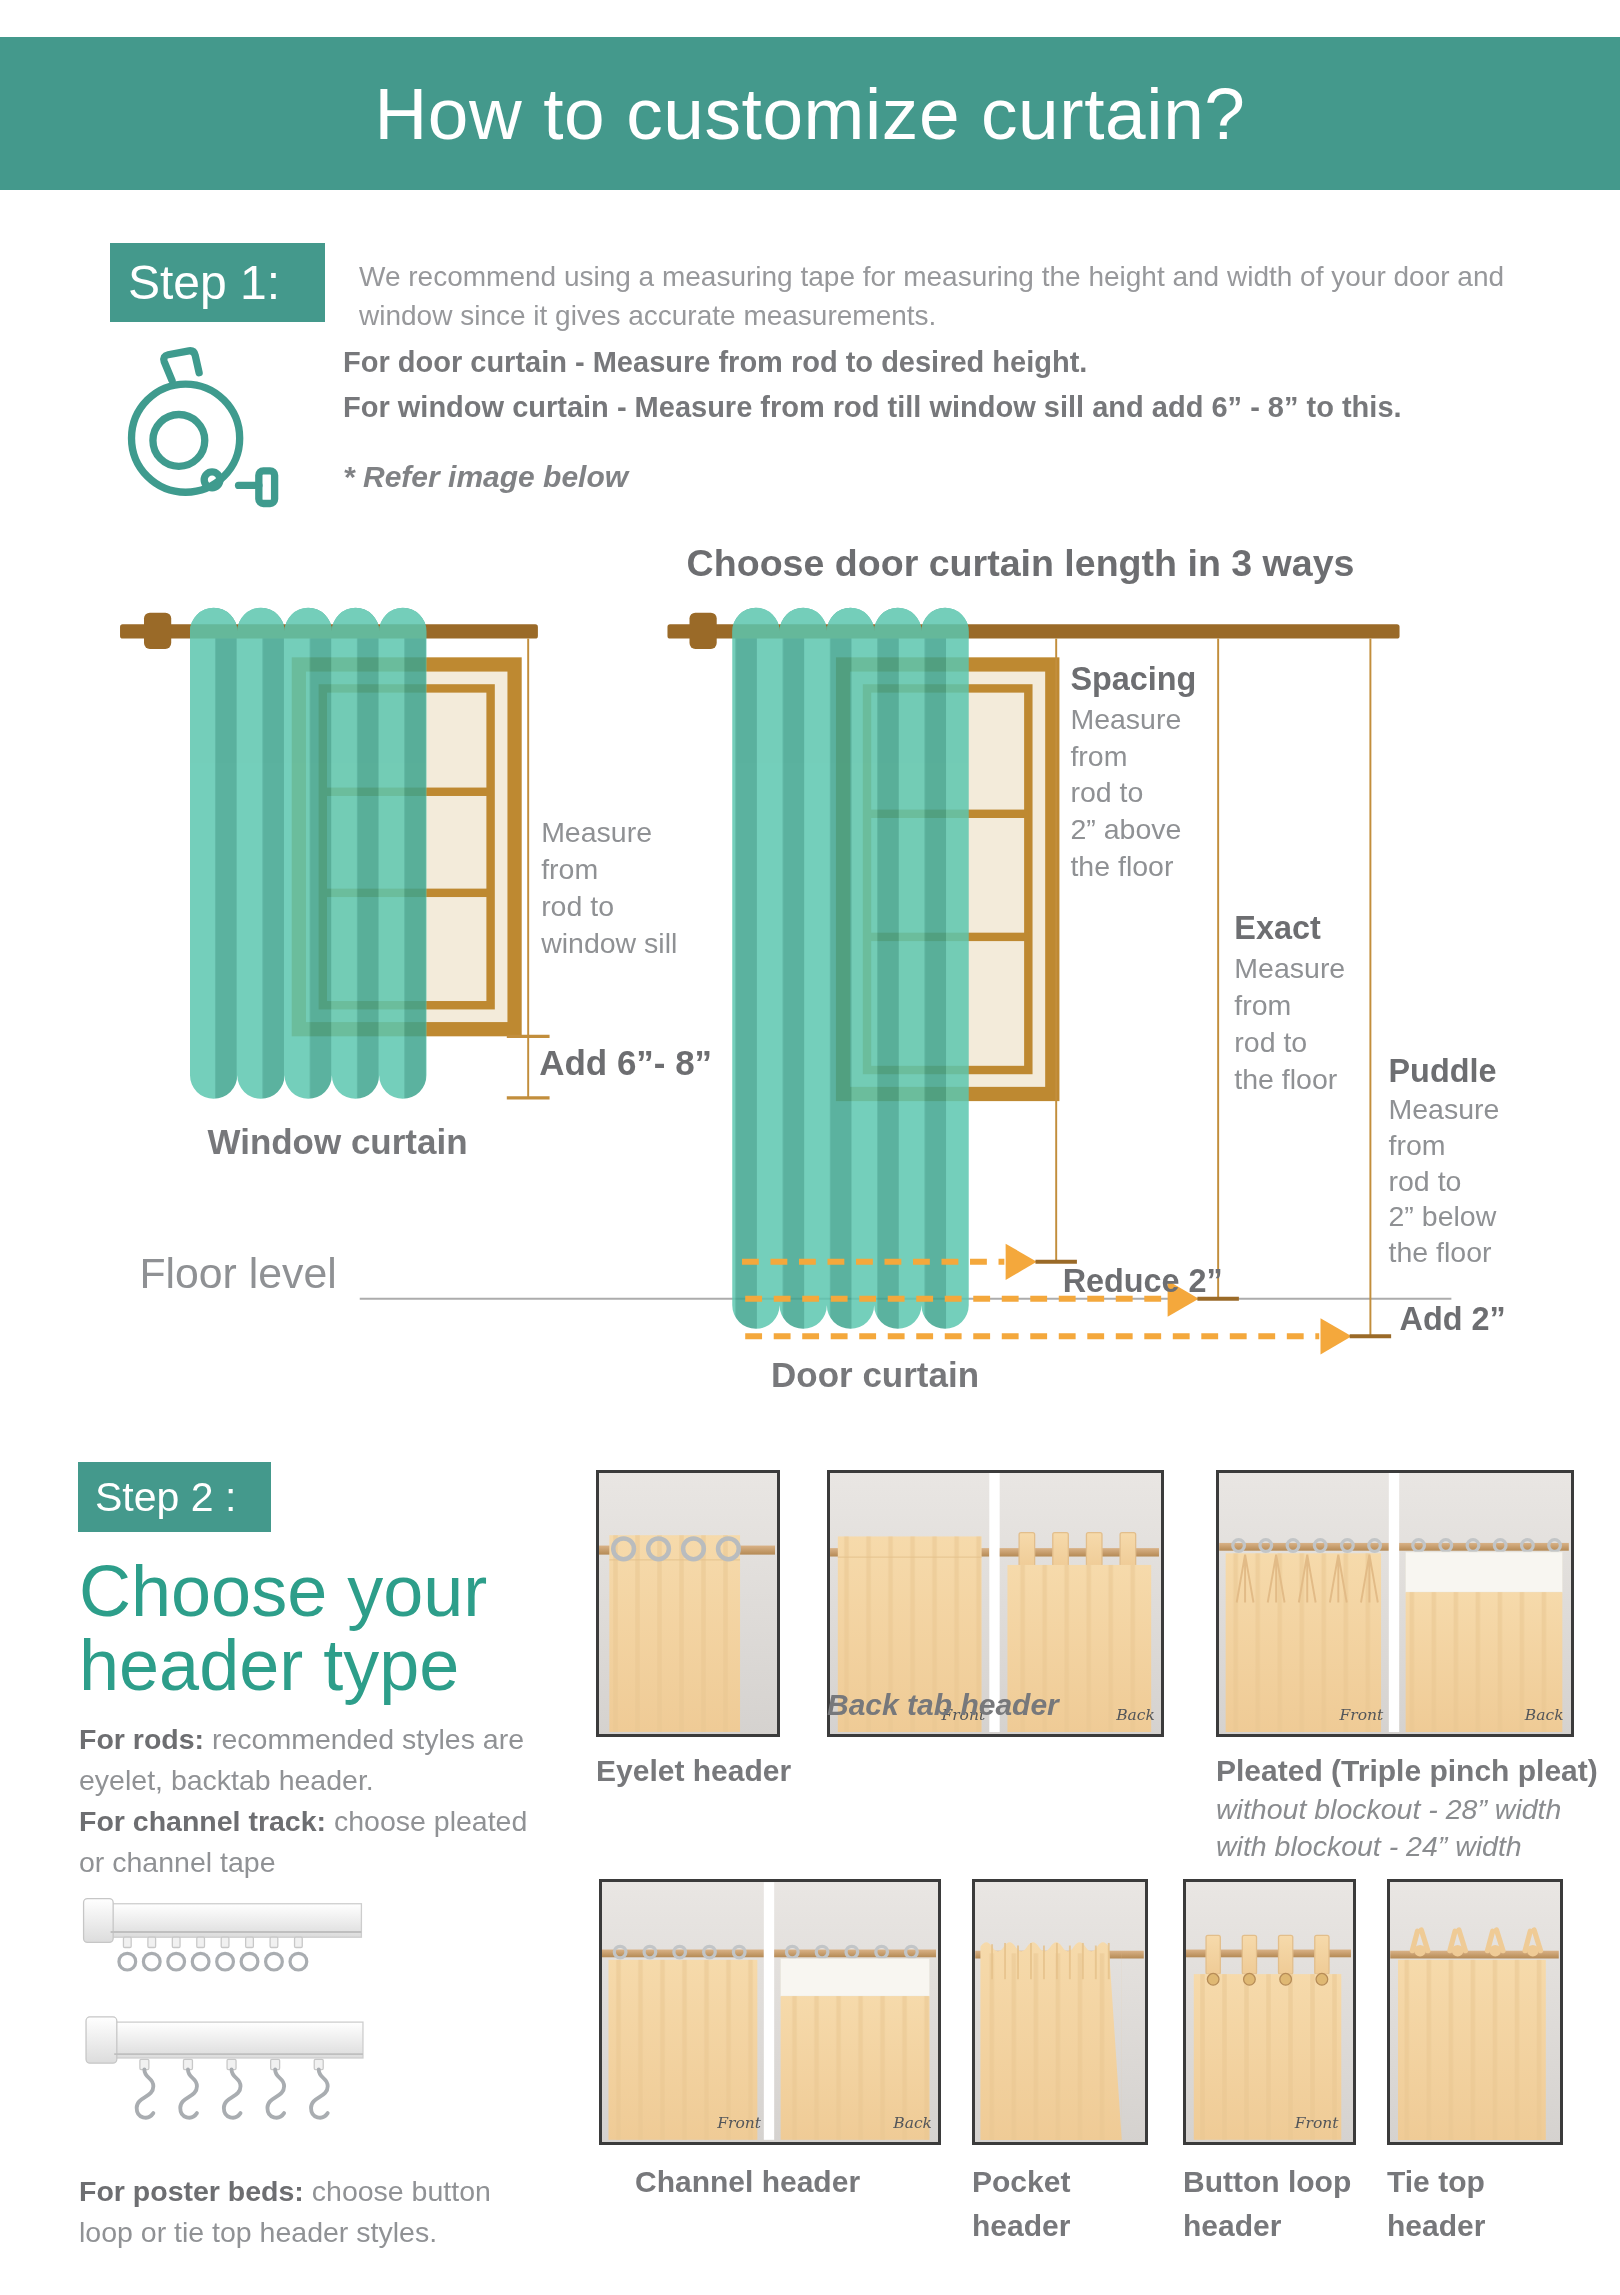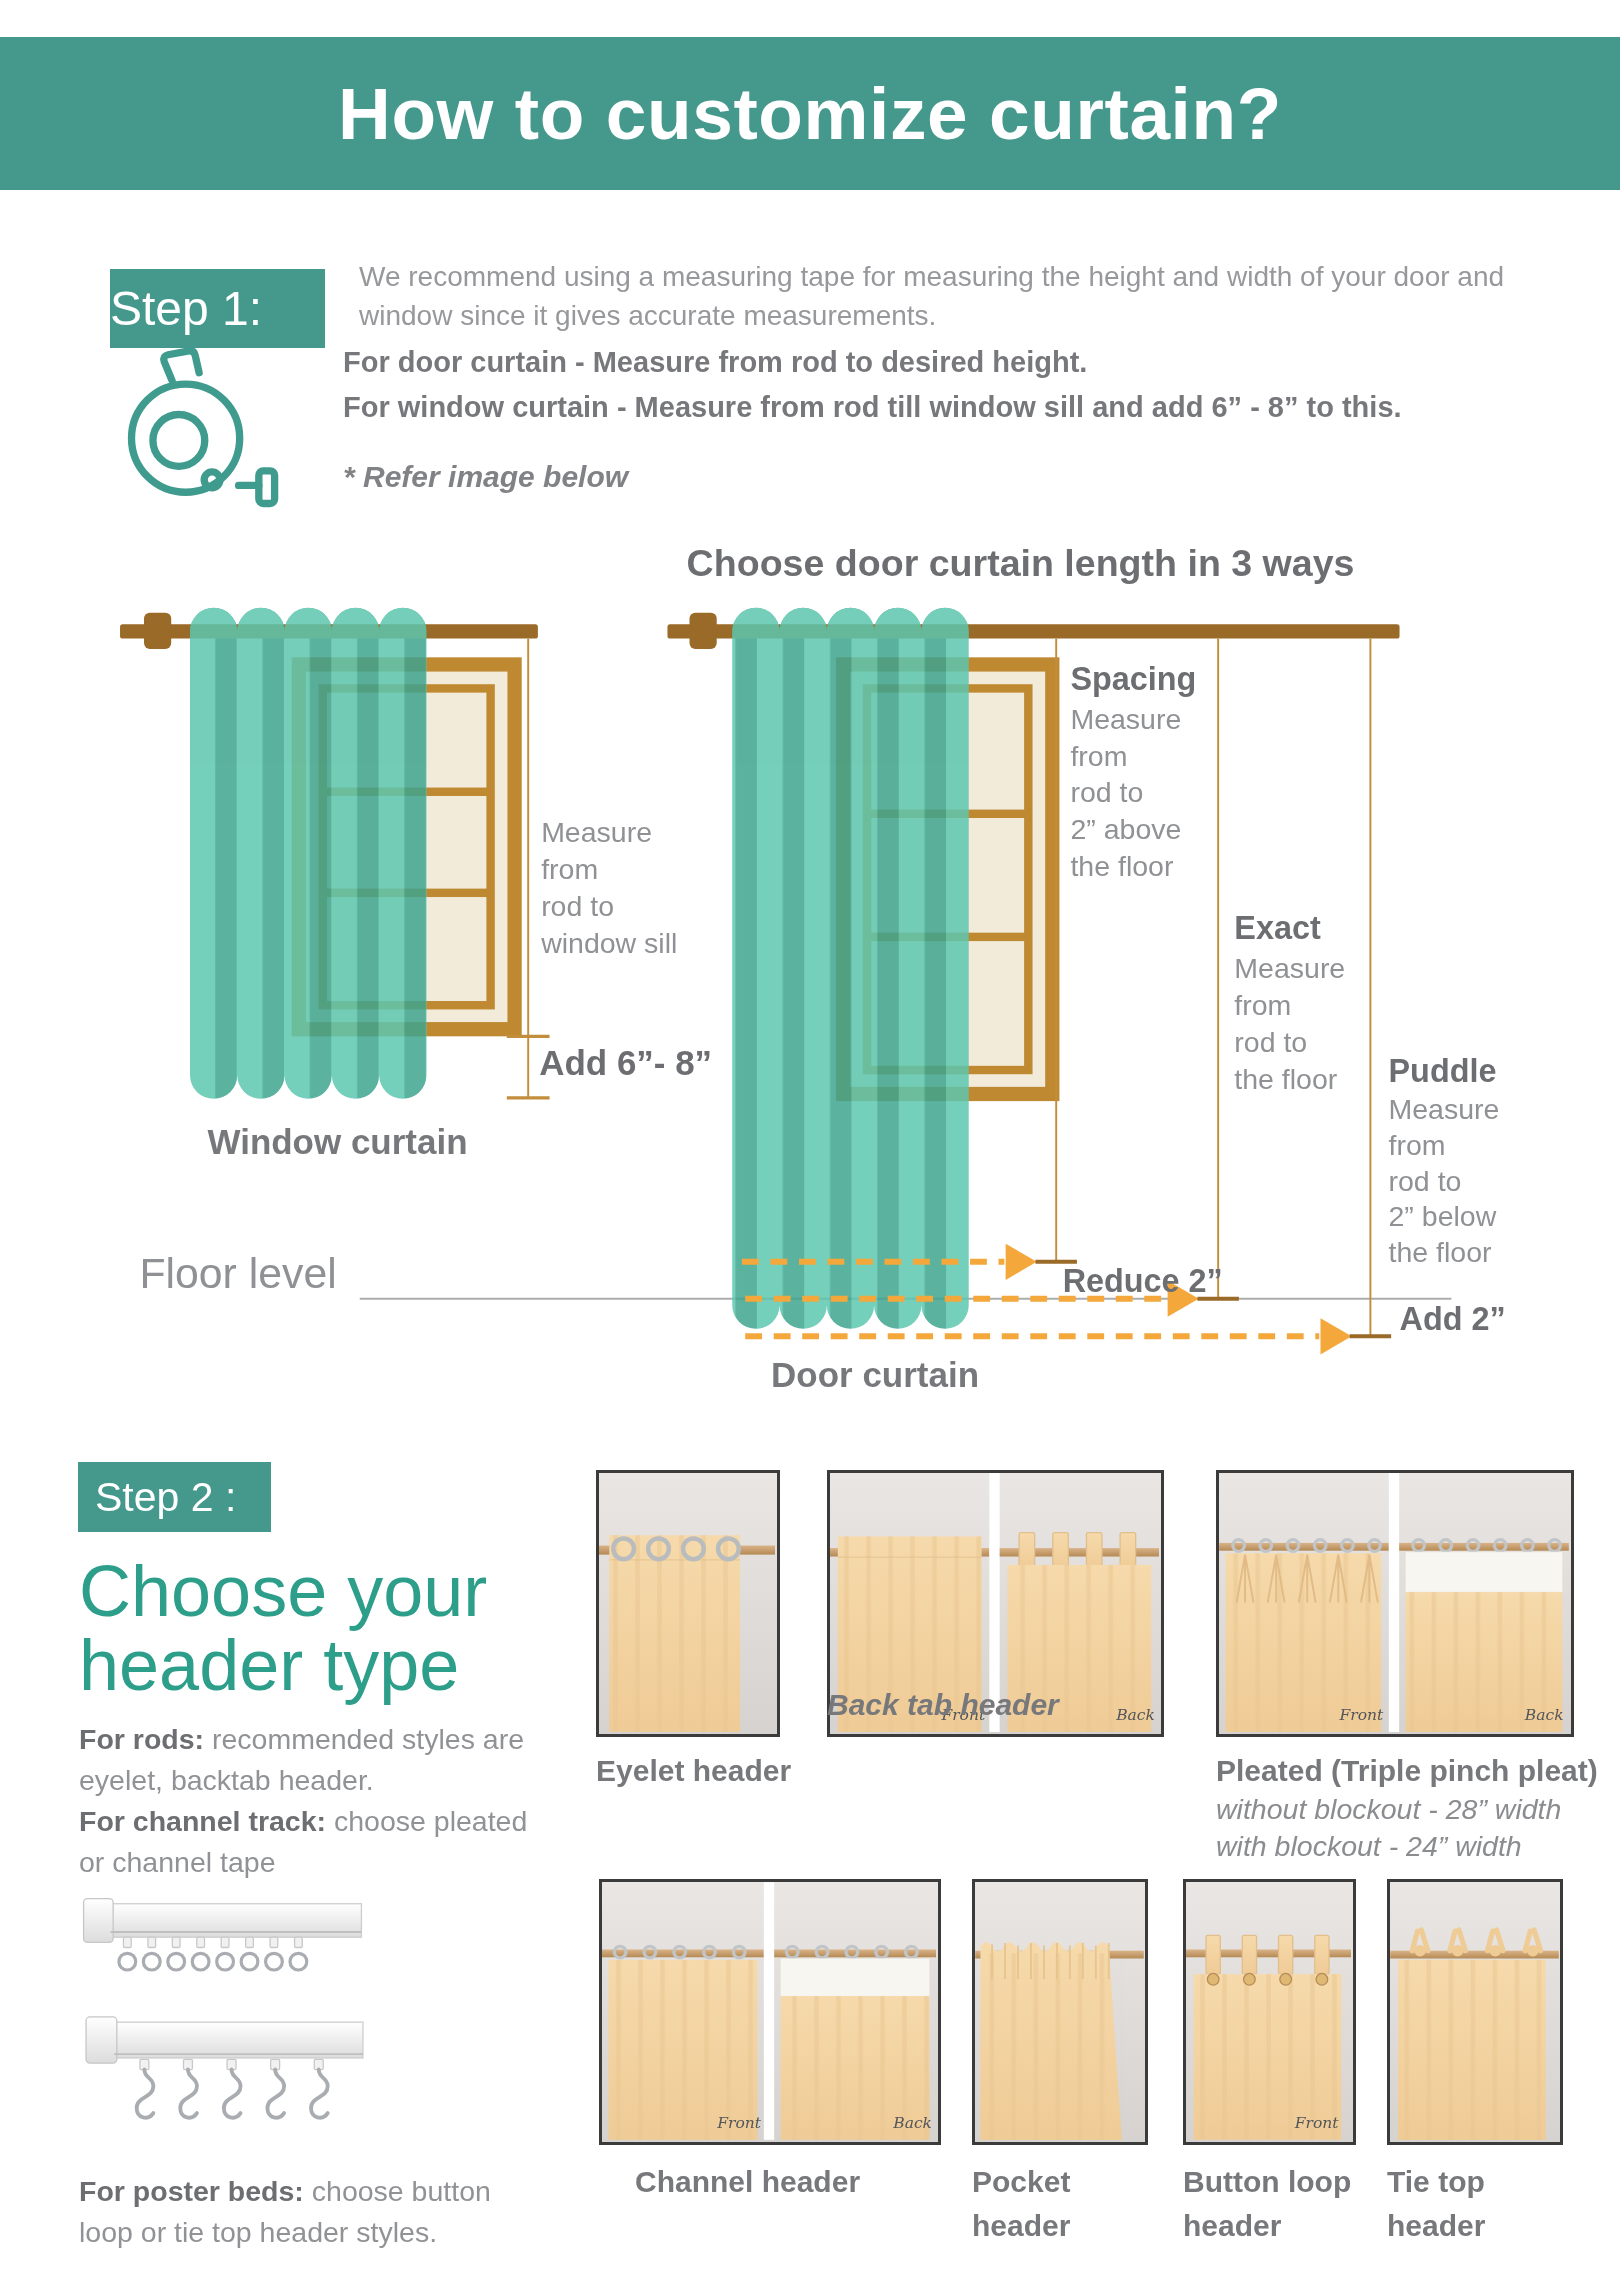--- a/index.html
+++ b/index.html
@@ -1,24 +1,24 @@
 <!DOCTYPE html>
 <html style="font-size:10.4px"><head>
 <meta charset="utf-8">
 <style>
   html,body{margin:0;padding:0;background:#ffffff;}
   #page{position:relative;width:1620px;height:2295px;background:#fff;overflow:hidden;
         font-family:"Liberation Sans",sans-serif;}
   
   .banner{position:absolute;left:0;top:37px;width:1620px;height:153px;background:#44998C;
           display:flex;align-items:center;justify-content:center;}
-  .banner h1{margin:0;color:#fff;font-size:73px;font-weight:700;letter-spacing:0.6px;}
+  .banner h1{margin:0;color:#fff;font-size:73px;font-weight:400;letter-spacing:0.6px;}
   
   .badge{position:absolute;background:#44998C;color:#fff;display:flex;align-items:center;font-weight:400;}
-  .badge1{left:110px;top:269px;width:215px;height:79px;font-size:48px;padding-left:0;box-sizing:border-box;}
+  .badge1{left:110px;top:243px;width:215px;height:79px;font-size:48px;padding-left:18px;box-sizing:border-box;}
   .badge2{left:78px;top:1462px;width:193px;height:70px;font-size:41px;padding-left:17px;box-sizing:border-box;}
   
   .intro{position:absolute;left:343px;top:241px;width:1160px;font-size:28px;line-height:39px;color:#97989B;margin:16px;}
   .boldlines{position:absolute;left:343px;top:340px;width:1244px;font-size:29px;font-weight:700;color:#77787B;line-height:45px;}
   .refer{position:absolute;left:343px;top:460px;font-size:30px;font-weight:700;font-style:italic;color:#808285;}
   svg.tape{position:absolute;left:118px;top:331px;}
   
   svg.diagram{position:absolute;left:0;top:531px;}
   
   .s2head{position:absolute;left:79px;top:1554px;font-size:72px;color:#2D9E8A;line-height:74px;}

